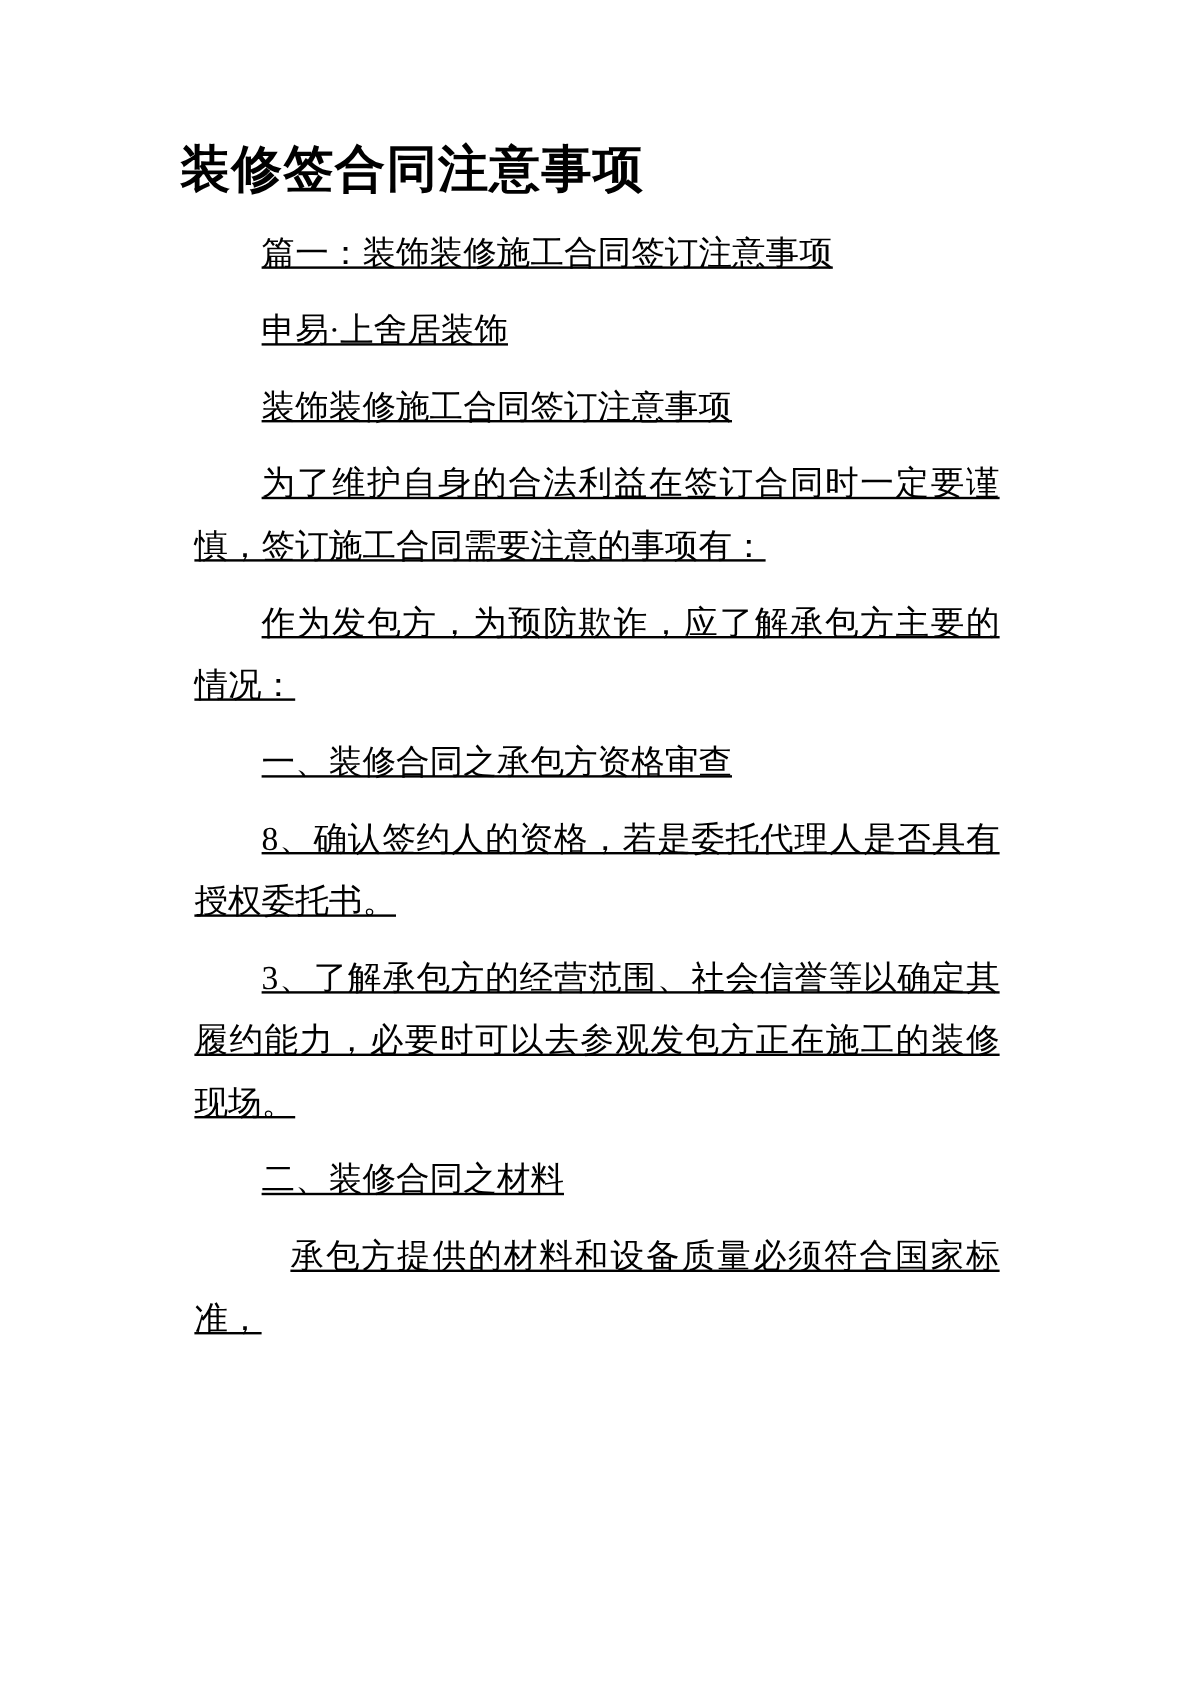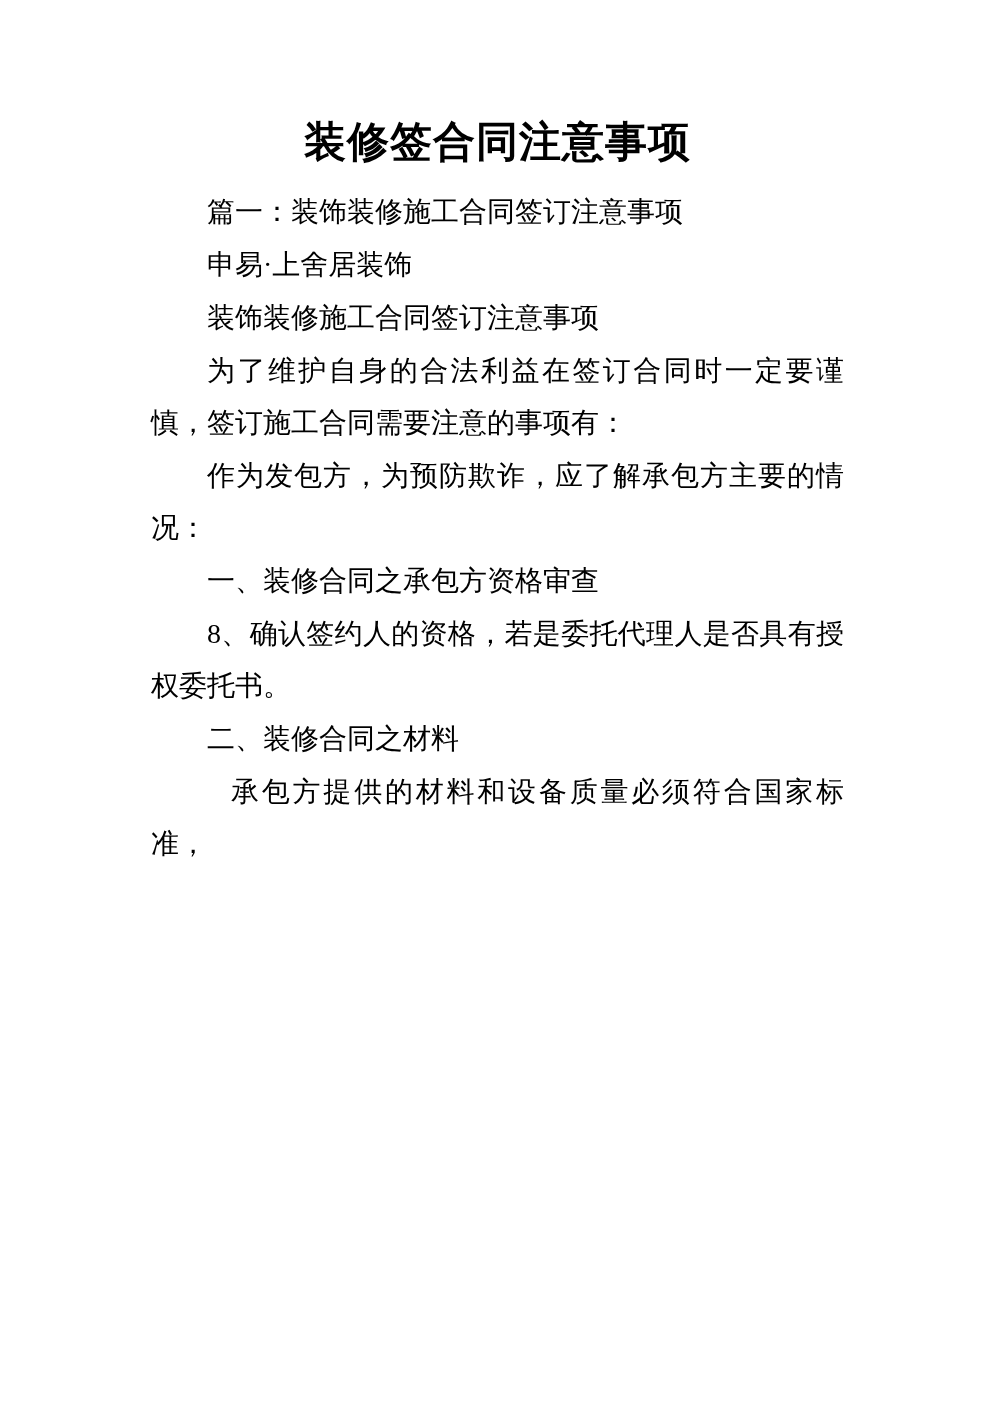--- a/index.html
+++ b/index.html
@@ -16,30 +16,30 @@
     padding: 120px 148px 0 150px;
     overflow: hidden;
     font-family: "Liberation Serif", "DejaVu Serif", serif;
     color: #000000;
   }
   .doc-title {
     margin: 0 0 22px 0;
     font-size: 42px;
     line-height: 44px;
     font-weight: bold;
-    text-align: center;
     letter-spacing: 1px;
   }
   .para {
-    margin: 1px;
+    margin: 12px;
     font-size: 28px;
     line-height: 52px;
     text-align: justify;
     text-indent: 56px;
     word-break: break-all;
+    text-decoration: underline;
   }
   .para.space-before {
     margin-top: 52px;
   }
   .para.deep-indent {
     text-indent: 80px;
   }
 </style>
 </head>
 <body>
@@ -47,16 +47,17 @@
 <div class="page">
   <h1 class="doc-title">装修签合同注意事项</h1>
   <div>
       <p class="para">篇一：装饰装修施工合同签订注意事项</p>
       <p class="para">申易·上舍居装饰</p>
       <p class="para">装饰装修施工合同签订注意事项</p>
       <p class="para">为了维护自身的合法利益在签订合同时一定要谨慎，签订施工合同需要注意的事项有：</p>
       <p class="para">作为发包方，为预防欺诈，应了解承包方主要的情况：</p>
       <p class="para">一、装修合同之承包方资格审查</p>
       <p class="para">8、确认签约人的资格，若是委托代理人是否具有授权委托书。</p>
+      <p class="para">3、了解承包方的经营范围、社会信誉等以确定其履约能力，必要时可以去参观发包方正在施工的装修现场。</p>
       <p class="para">二、装修合同之材料</p>
       <p class="para deep-indent">承包方提供的材料和设备质量必须符合国家标准，</p>
     </div>
 </div>
 
 </body></html>

